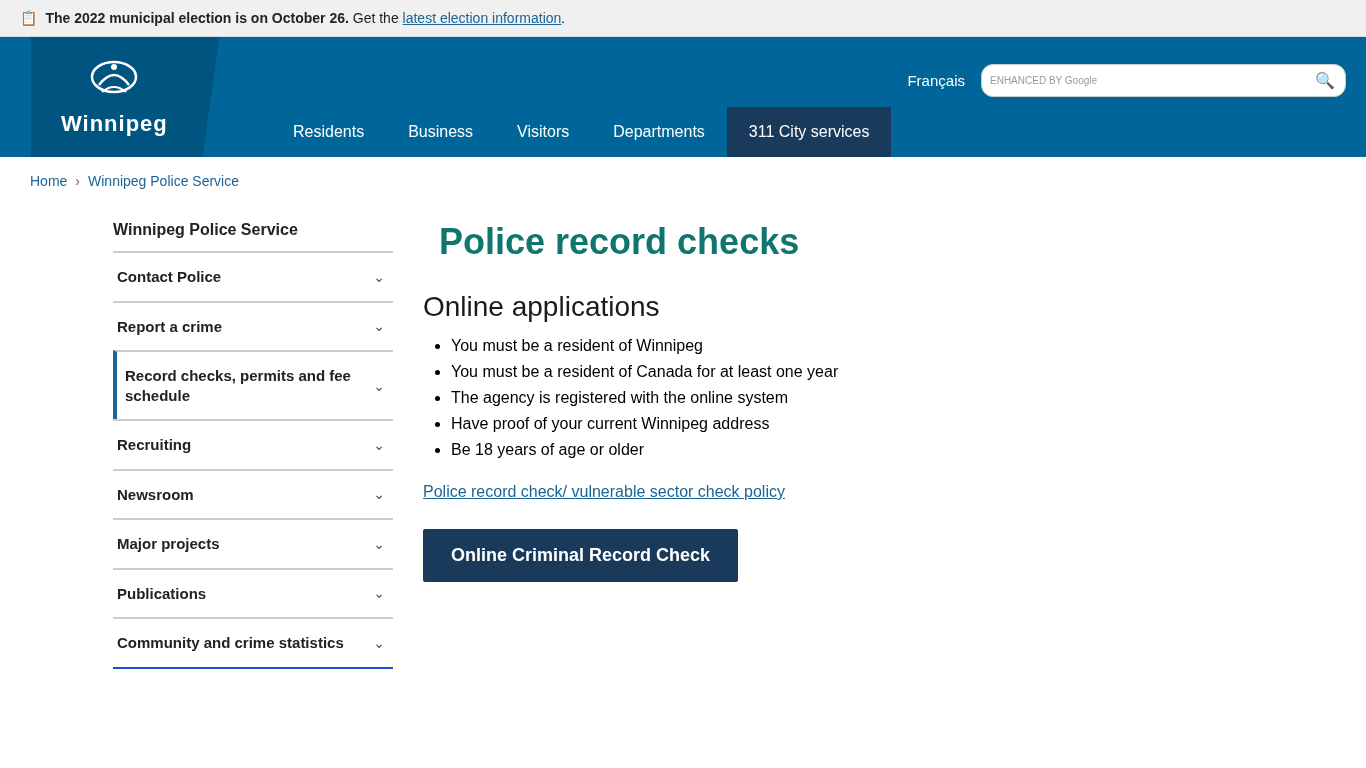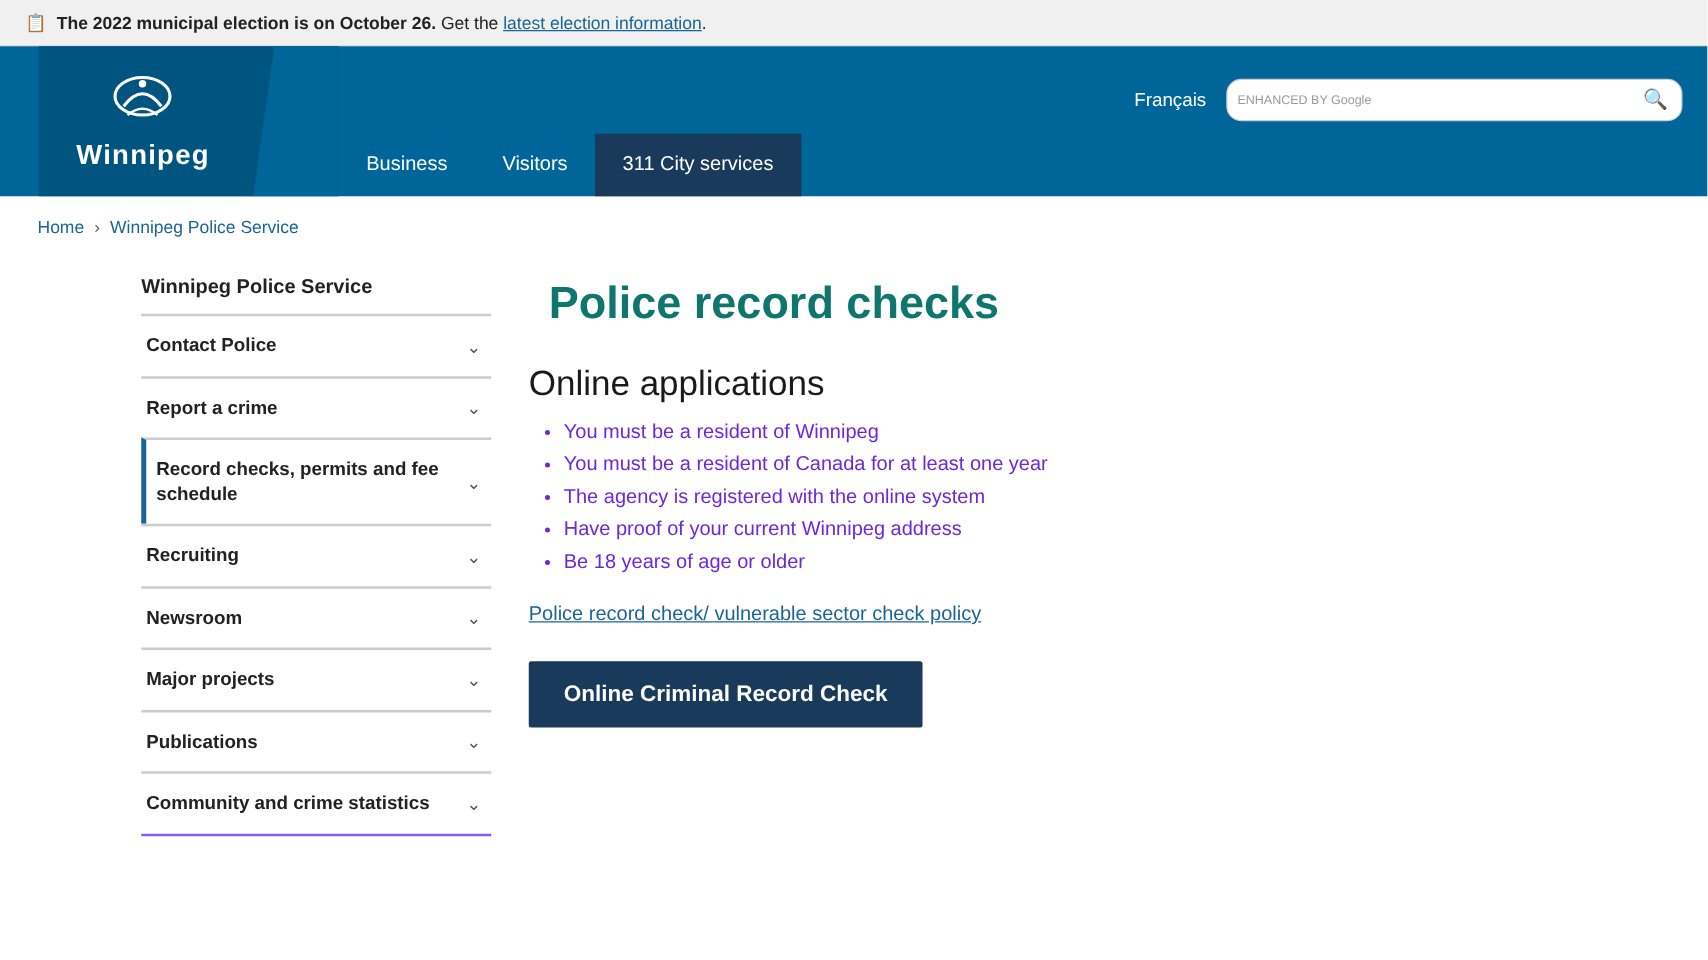--- a/index.html
+++ b/index.html
@@ -176,21 +176,21 @@
     }
     .sidebar-item {
       border-top: 2px solid #ccc;
       display: flex;
       align-items: center;
       justify-content: space-between;
       padding: 14px 8px 14px 4px;
       cursor: pointer;
       color: #222;
     }
-    .sidebar-item:last-child { border-bottom: 2px solid #8b5cf6; }
+    .sidebar-item:last-child { border-bottom: 2px solid #1d4ed8; }
     .sidebar-item-active {
       border-left: 4px solid #1a6496;
       padding-left: 8px;
     }
     .sidebar-item-label {
       font-size: 15px;
       font-weight: 600;
       color: #222;
       line-height: 1.3;
     }
@@ -224,21 +224,21 @@
       color: #222;
     }
     .requirements-list {
       list-style: disc;
       padding-left: 28px;
       margin-bottom: 24px;
     }
     .requirements-list li {
       font-size: 16px;
       margin-bottom: 8px;
-      color: #6d28d9;
+      color: #000000;
     }
     .policy-link {
       color: #1a6496;
       text-decoration: underline;
       font-size: 16px;
       display: block;
       margin-bottom: 28px;
     }
     .cta-button {
       background: #1a3a5c;
@@ -281,22 +281,24 @@
   <div class="header-nav-area">
     <div class="header-top-bar">
       <a href="#" class="francais-link">Français</a>
       <form class="search-form">
         <span class="search-label">ENHANCED BY Google</span>
         <input class="search-input" type="text" style="">
         <button class="search-button" type="submit">🔍</button>
       </form>
     </div>
     <nav class="main-nav">
+      <a href="#" class="nav-item">Residents</a>
       <a href="#" class="nav-item">Business</a>
       <a href="#" class="nav-item">Visitors</a>
+      <a href="#" class="nav-item">Departments</a>
       <a href="#" class="nav-item-311">311 City services</a>
     </nav>
   </div>
 </header>
 
 <nav class="breadcrumb">
   <a href="#">Home</a>
   <span class="breadcrumb-sep">›</span>
   <a href="#">Winnipeg Police Service</a>
 </nav>

